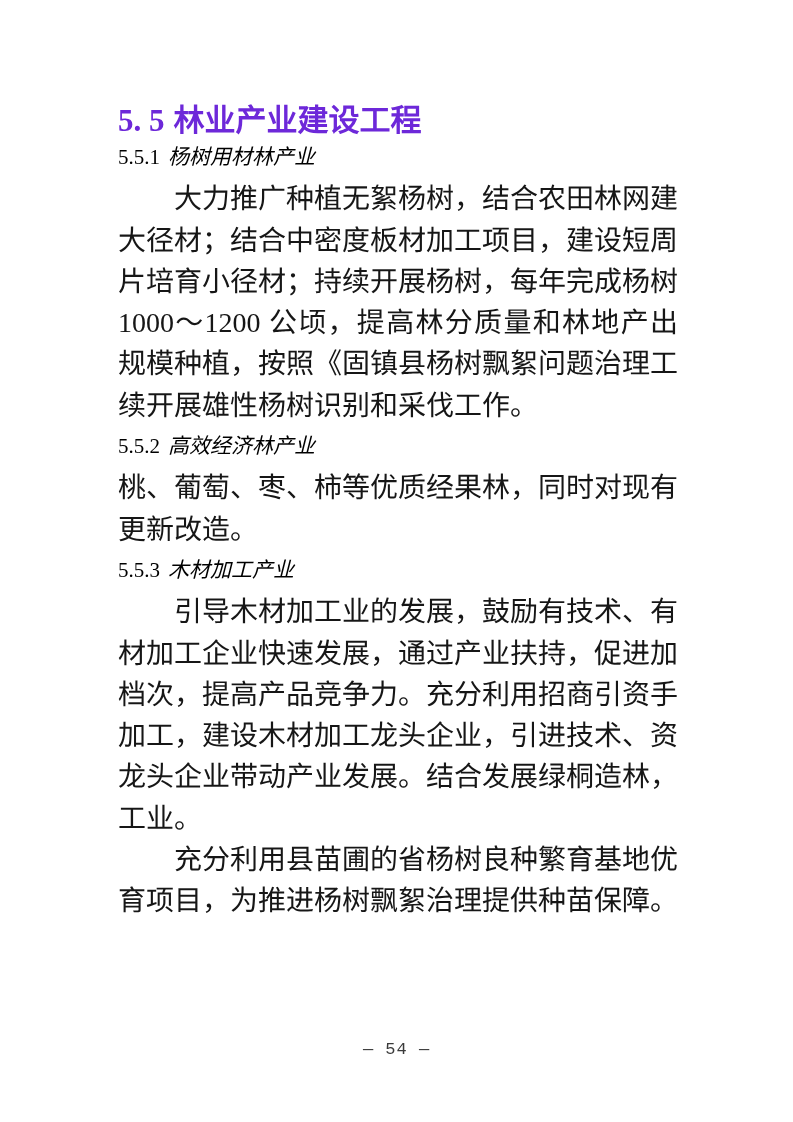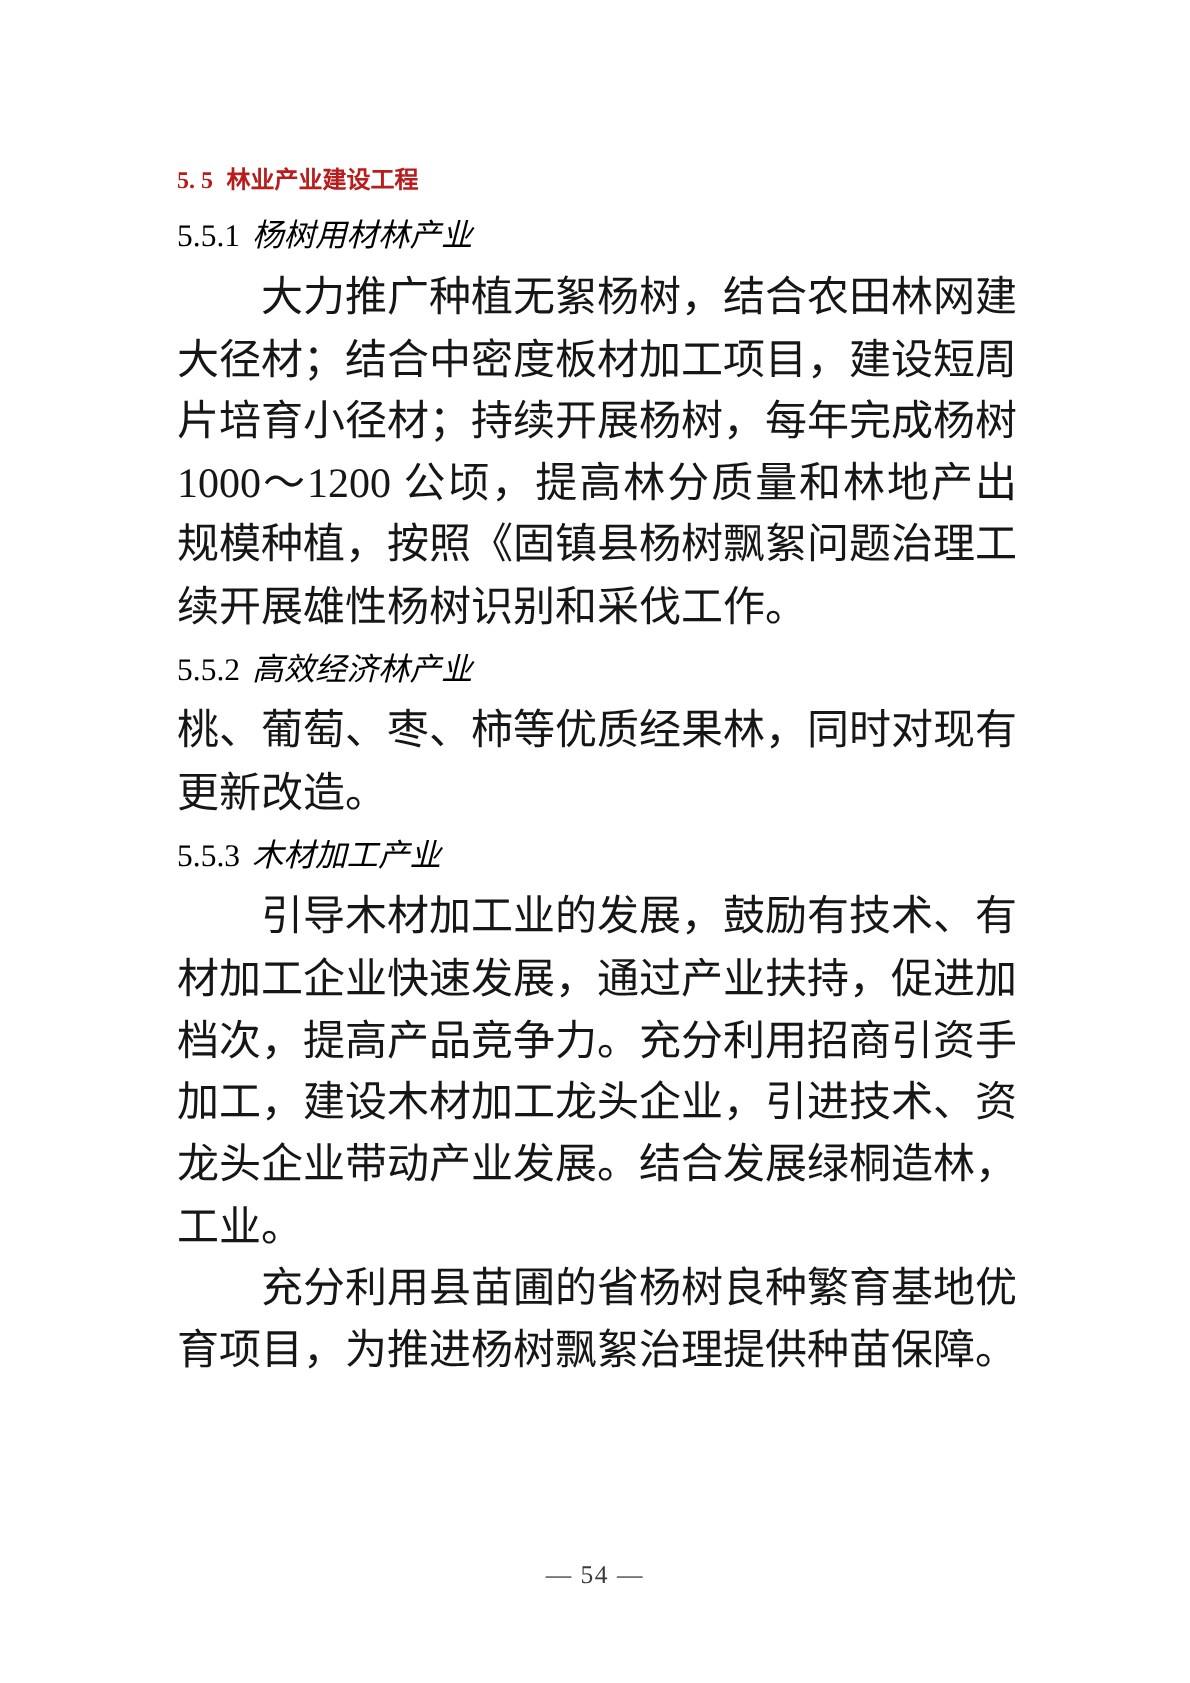--- a/index.html
+++ b/index.html
@@ -20,23 +20,23 @@
     position: absolute;
     left: 118px;
     top: 104px;
     width: 560px;
   }
   
   .doc-title {
     margin: 0;
     font-family: "Liberation Sans", sans-serif;
     font-weight: 700;
-    font-size: 16px;
+    font-size: 31px;
     line-height: 33px;
-    color: #b91c1c;
+    color: #6d28d9;
     white-space: nowrap;
   }
   .doc-title .t-num {
     font-family: "Liberation Serif", serif;
     font-weight: 700;
     margin-right: 9px;
   }
   
   .sec-heading {
     margin: 0;
@@ -69,20 +69,21 @@
 
   .page-footer {
     position: absolute;
     left: 0;
     top: 1040px;
     width: 100%;
     text-align: center;
     font-size: 17px;
     letter-spacing: 1px;
     color: #3a3a3a;
+    font-family: Liberation Mono, monospace;
   }
 </style>
 </head>
 <body>
 
 <div class="page">
   <div class="content">
 
     <h1 class="doc-title"><span class="t-num">5. 5</span><span class="t-text">林业产业建设工程</span></h1>
 

